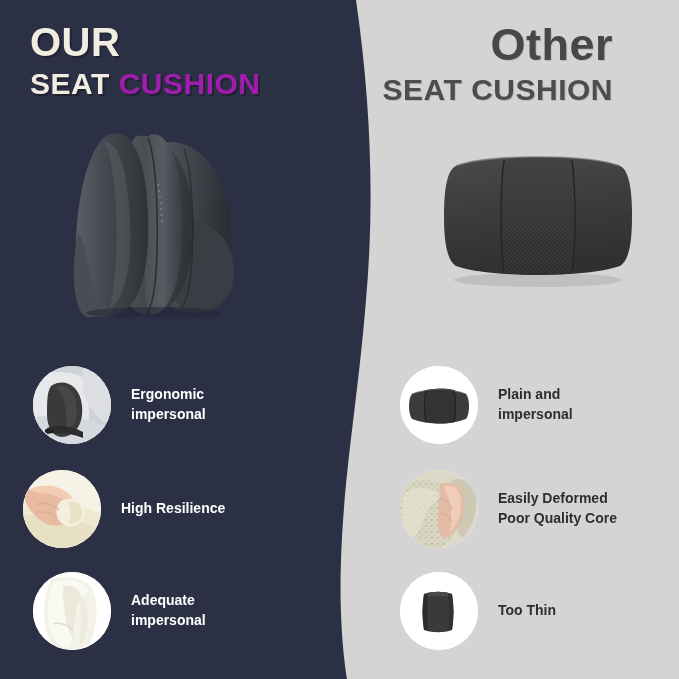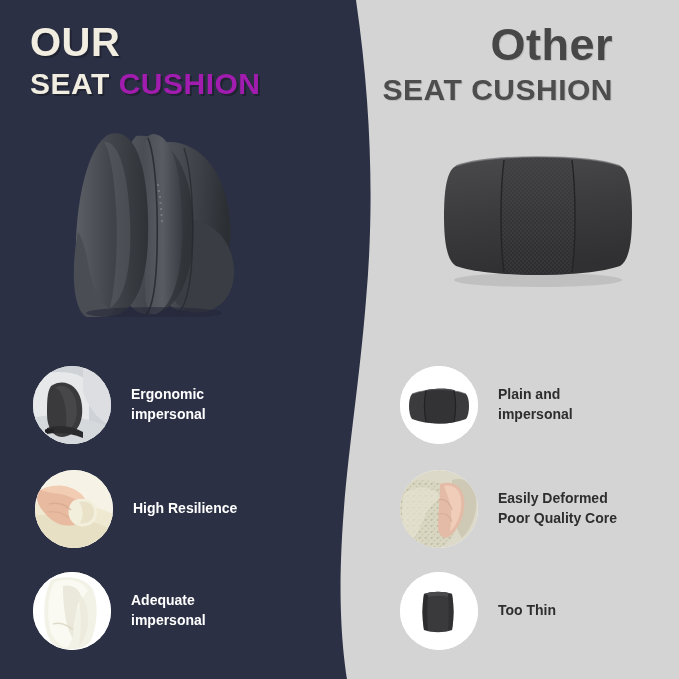--- a/index.html
+++ b/index.html
@@ -83,21 +83,21 @@
   .feat .txt{
     margin-left:20px;
     font-size:14px;font-weight:bold;
     line-height:1.42;
   }
   .feat.left .txt{color:#ffffff;}
   .feat.right .txt{color:#2e2e2e;}
   .feat .txt span{display:block;white-space:nowrap;}
 
   .fl1{left:33px;top:366px;}
-  .fl2{left:35px;top:470px;}
+  .fl2{left:23px;top:470px;}
   .fl3{left:33px;top:572px;justify-content:space-between;}
   .fr1{left:400px;top:366px;}
   .fr2{left:400px;top:470px;}
   .fr3{left:400px;top:572px;}
 </style>
 </head>
 <body>
 
 <div id="stage">
 

